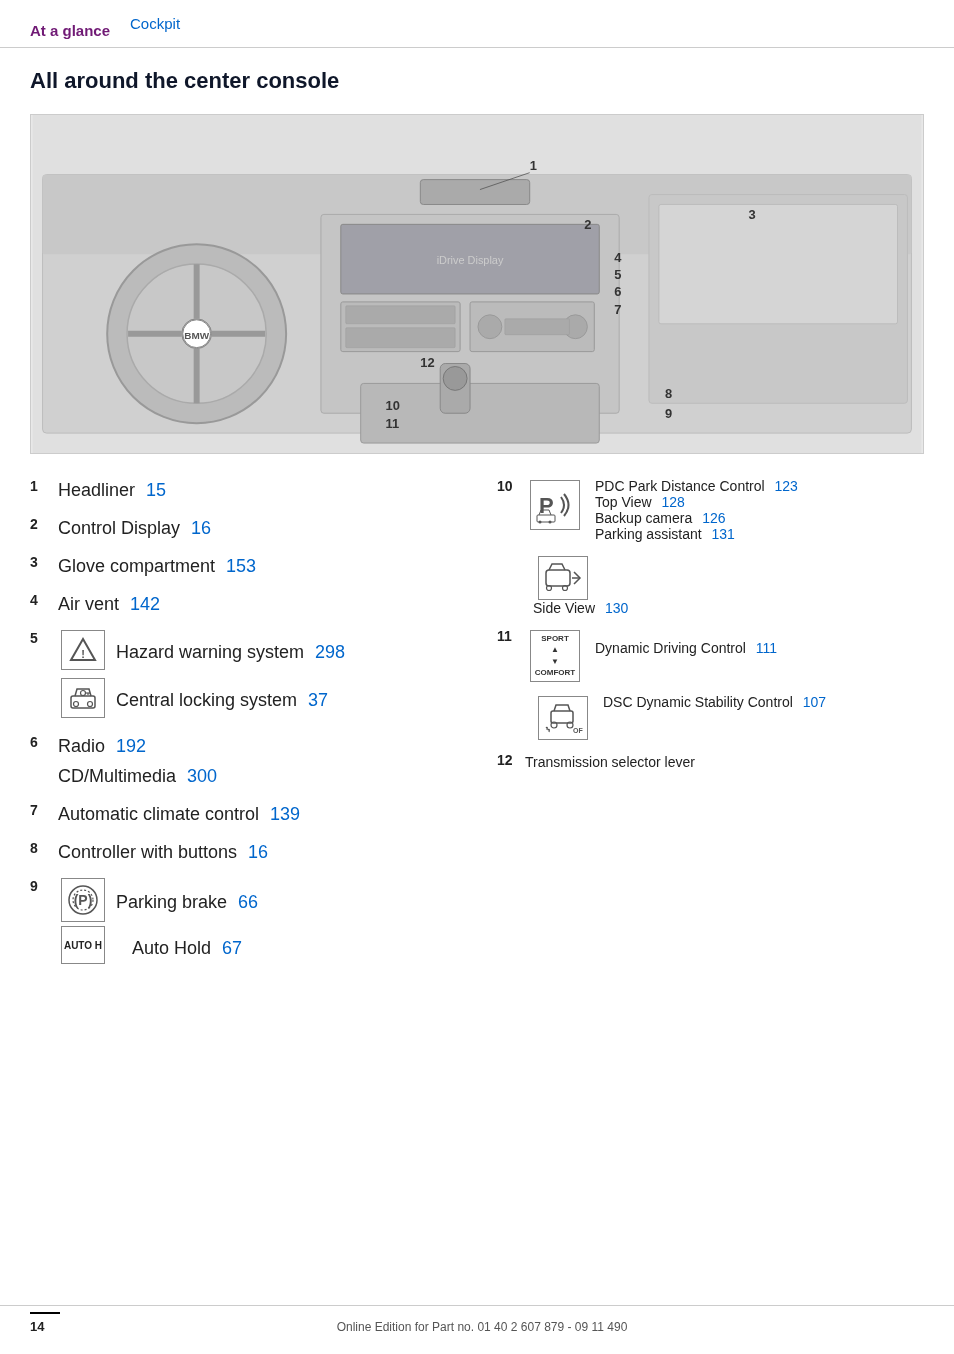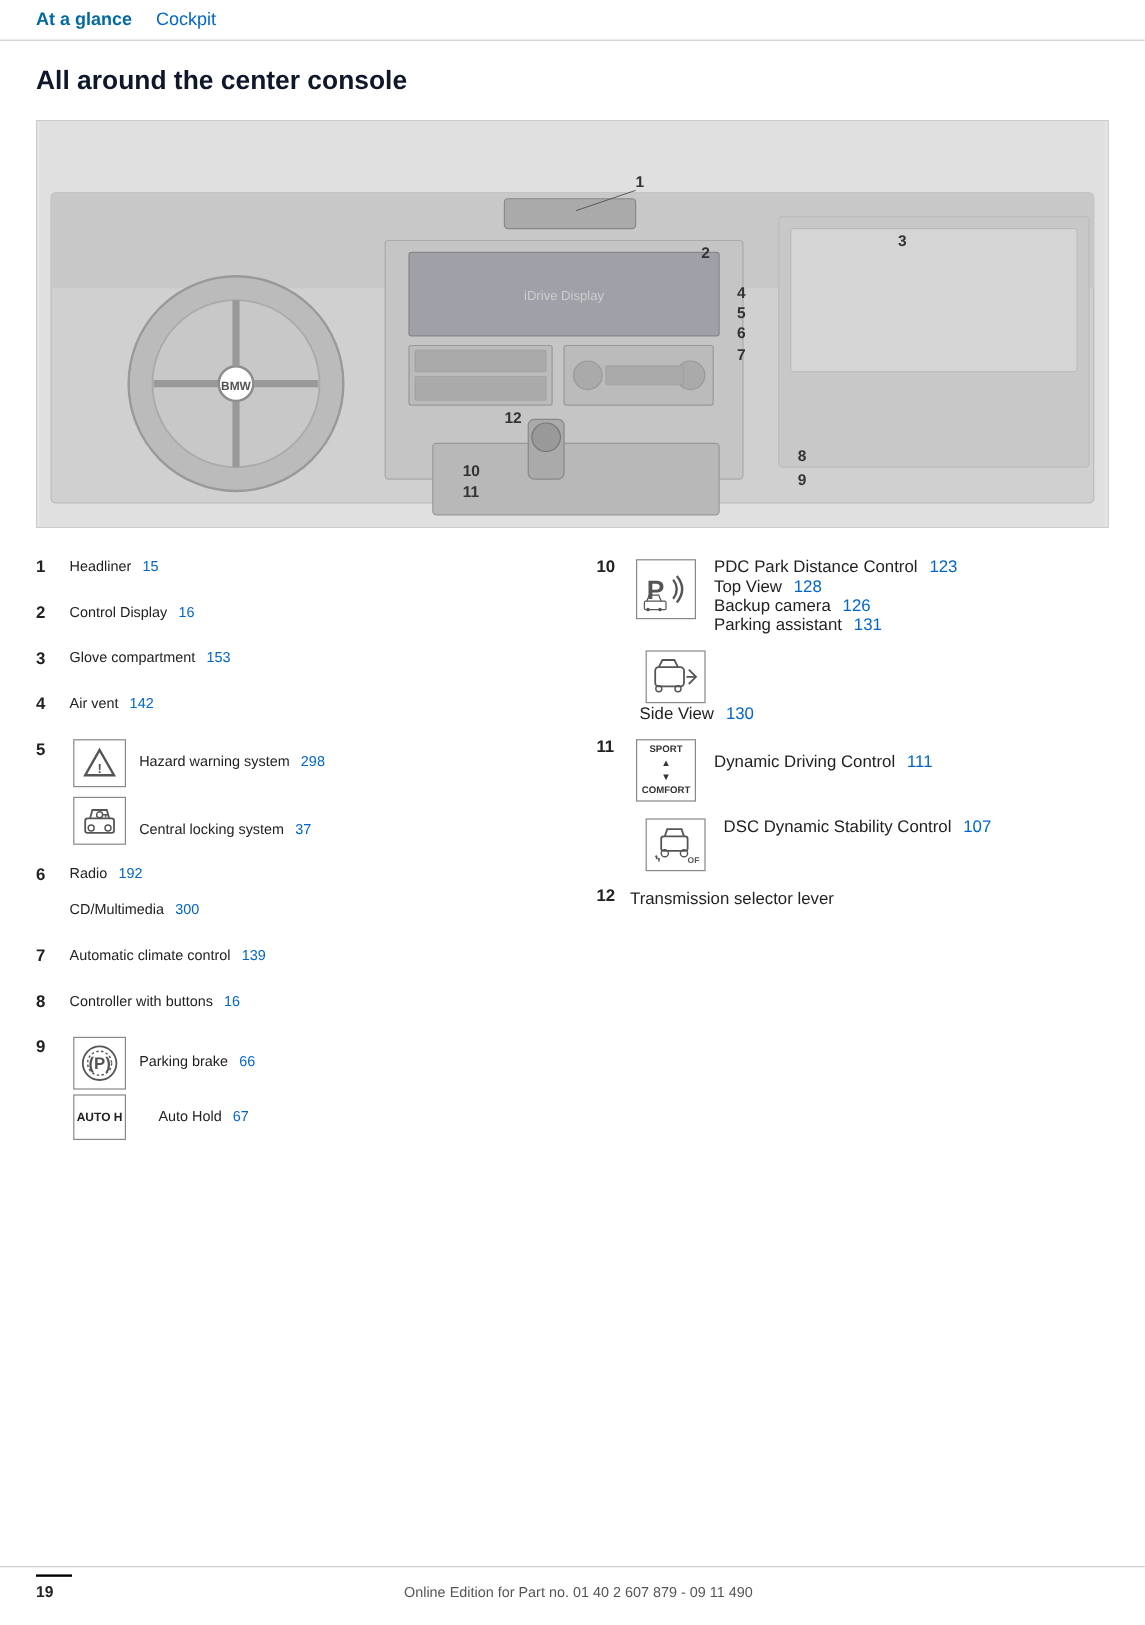--- a/index.html
+++ b/index.html
@@ -16,22 +16,23 @@
     
     .header {
       display: flex;
       align-items: center;
       padding: 8px 30px 8px 30px;
       border-bottom: 1px solid #ccc;
     }
     .header-tab-active {
       font-weight: bold;
       font-size: 15px;
-      color: #0369a1;
+      color: #701a75;
       margin-right: 20px;
+      margin-top: 14px;
     }
     .header-tab-inactive {
       font-size: 15px;
       color: #0066cc;
       cursor: pointer;
     }
 
     
     .main {
       padding: 20px 30px 30px 30px;
@@ -85,21 +86,21 @@
     .item-icon {
       width: 50px;
       min-width: 50px;
       margin-right: 8px;
       display: flex;
       align-items: center;
       justify-content: center;
     }
 
     .item-text {
-      font-size: 12px;
+      font-size: 18px;
       line-height: 1.4;
     }
 
     .item-link {
       color: #0066cc;
       cursor: pointer;
       margin-left: 6px;
     }
 
     
@@ -300,21 +301,21 @@
               <polygon points="14,3 26,24 2,24" fill="none" stroke="#555" stroke-width="2"></polygon>
               <text x="14" y="22" text-anchor="middle" font-size="11" font-weight="bold" fill="#555">!</text>
             </svg>
           </div>
         </div>
         <span class="item-text" style="padding-top: 10px;">
           Hazard warning system <span class="item-link">298</span>
         </span>
       </div>
 
-      <div class="item-row" style="margin-bottom: 12px; padding-left: 28px; align-items: center;">
+      <div class="item-row" style="margin-bottom: 12px; padding-left: 28px;">
         <div class="item-icon">
           <div class="icon-box icon-box-small" style="width:44px;height:40px;">
             <svg width="30" height="28" viewBox="0 0 30 28">
 
               <rect x="3" y="12" width="24" height="12" rx="2" fill="none" stroke="#555" stroke-width="1.5"></rect>
               <path d="M7,12 L9,5 L21,5 L23,12" fill="none" stroke="#555" stroke-width="1.5"></path>
               <circle cx="8" cy="20" r="2.5" fill="none" stroke="#555" stroke-width="1.2"></circle>
               <circle cx="22" cy="20" r="2.5" fill="none" stroke="#555" stroke-width="1.2"></circle>
 
               <circle cx="15" cy="9" r="2.5" fill="none" stroke="#555" stroke-width="1.2"></circle>
@@ -477,17 +478,17 @@
       </div>
 
     </div>
   </div>
 
 </div>
 
 <div class="footer">
   <div>
     <div class="divider-line"></div>
-    <span class="footer-page">19</span>
+    <span class="footer-page">14</span>
   </div>
   <div class="footer-edition">Online Edition for Part no. 01 40 2 607 879 - 09 11 490</div>
   <div style="min-width:20px;"></div>
 </div>
 
 </body></html>

